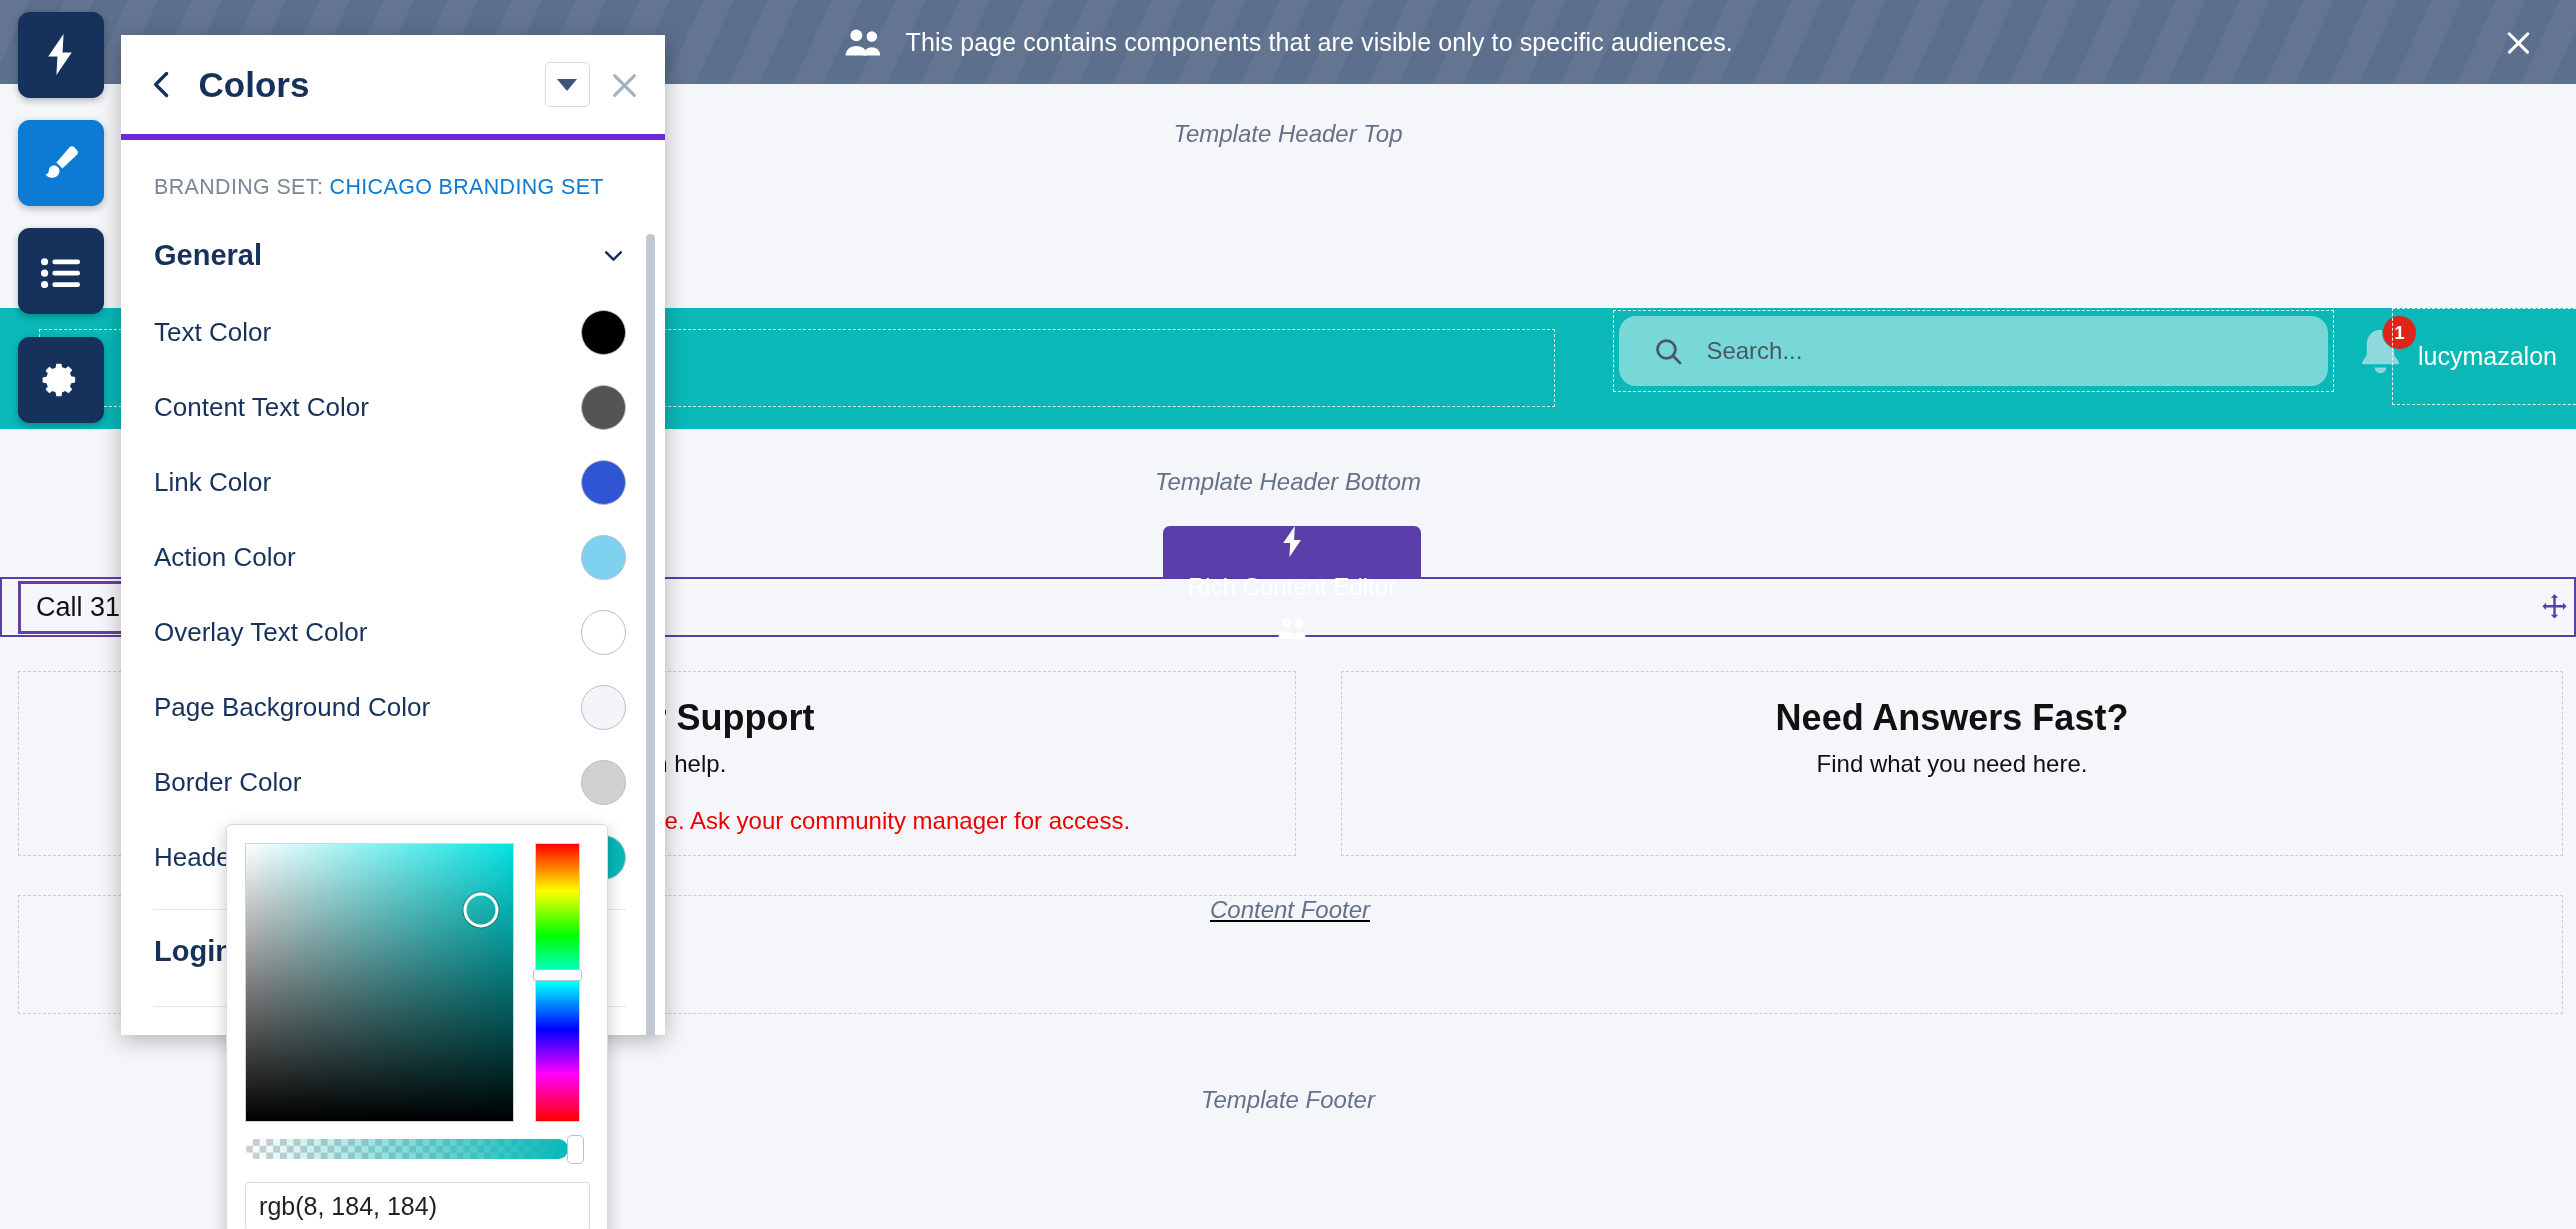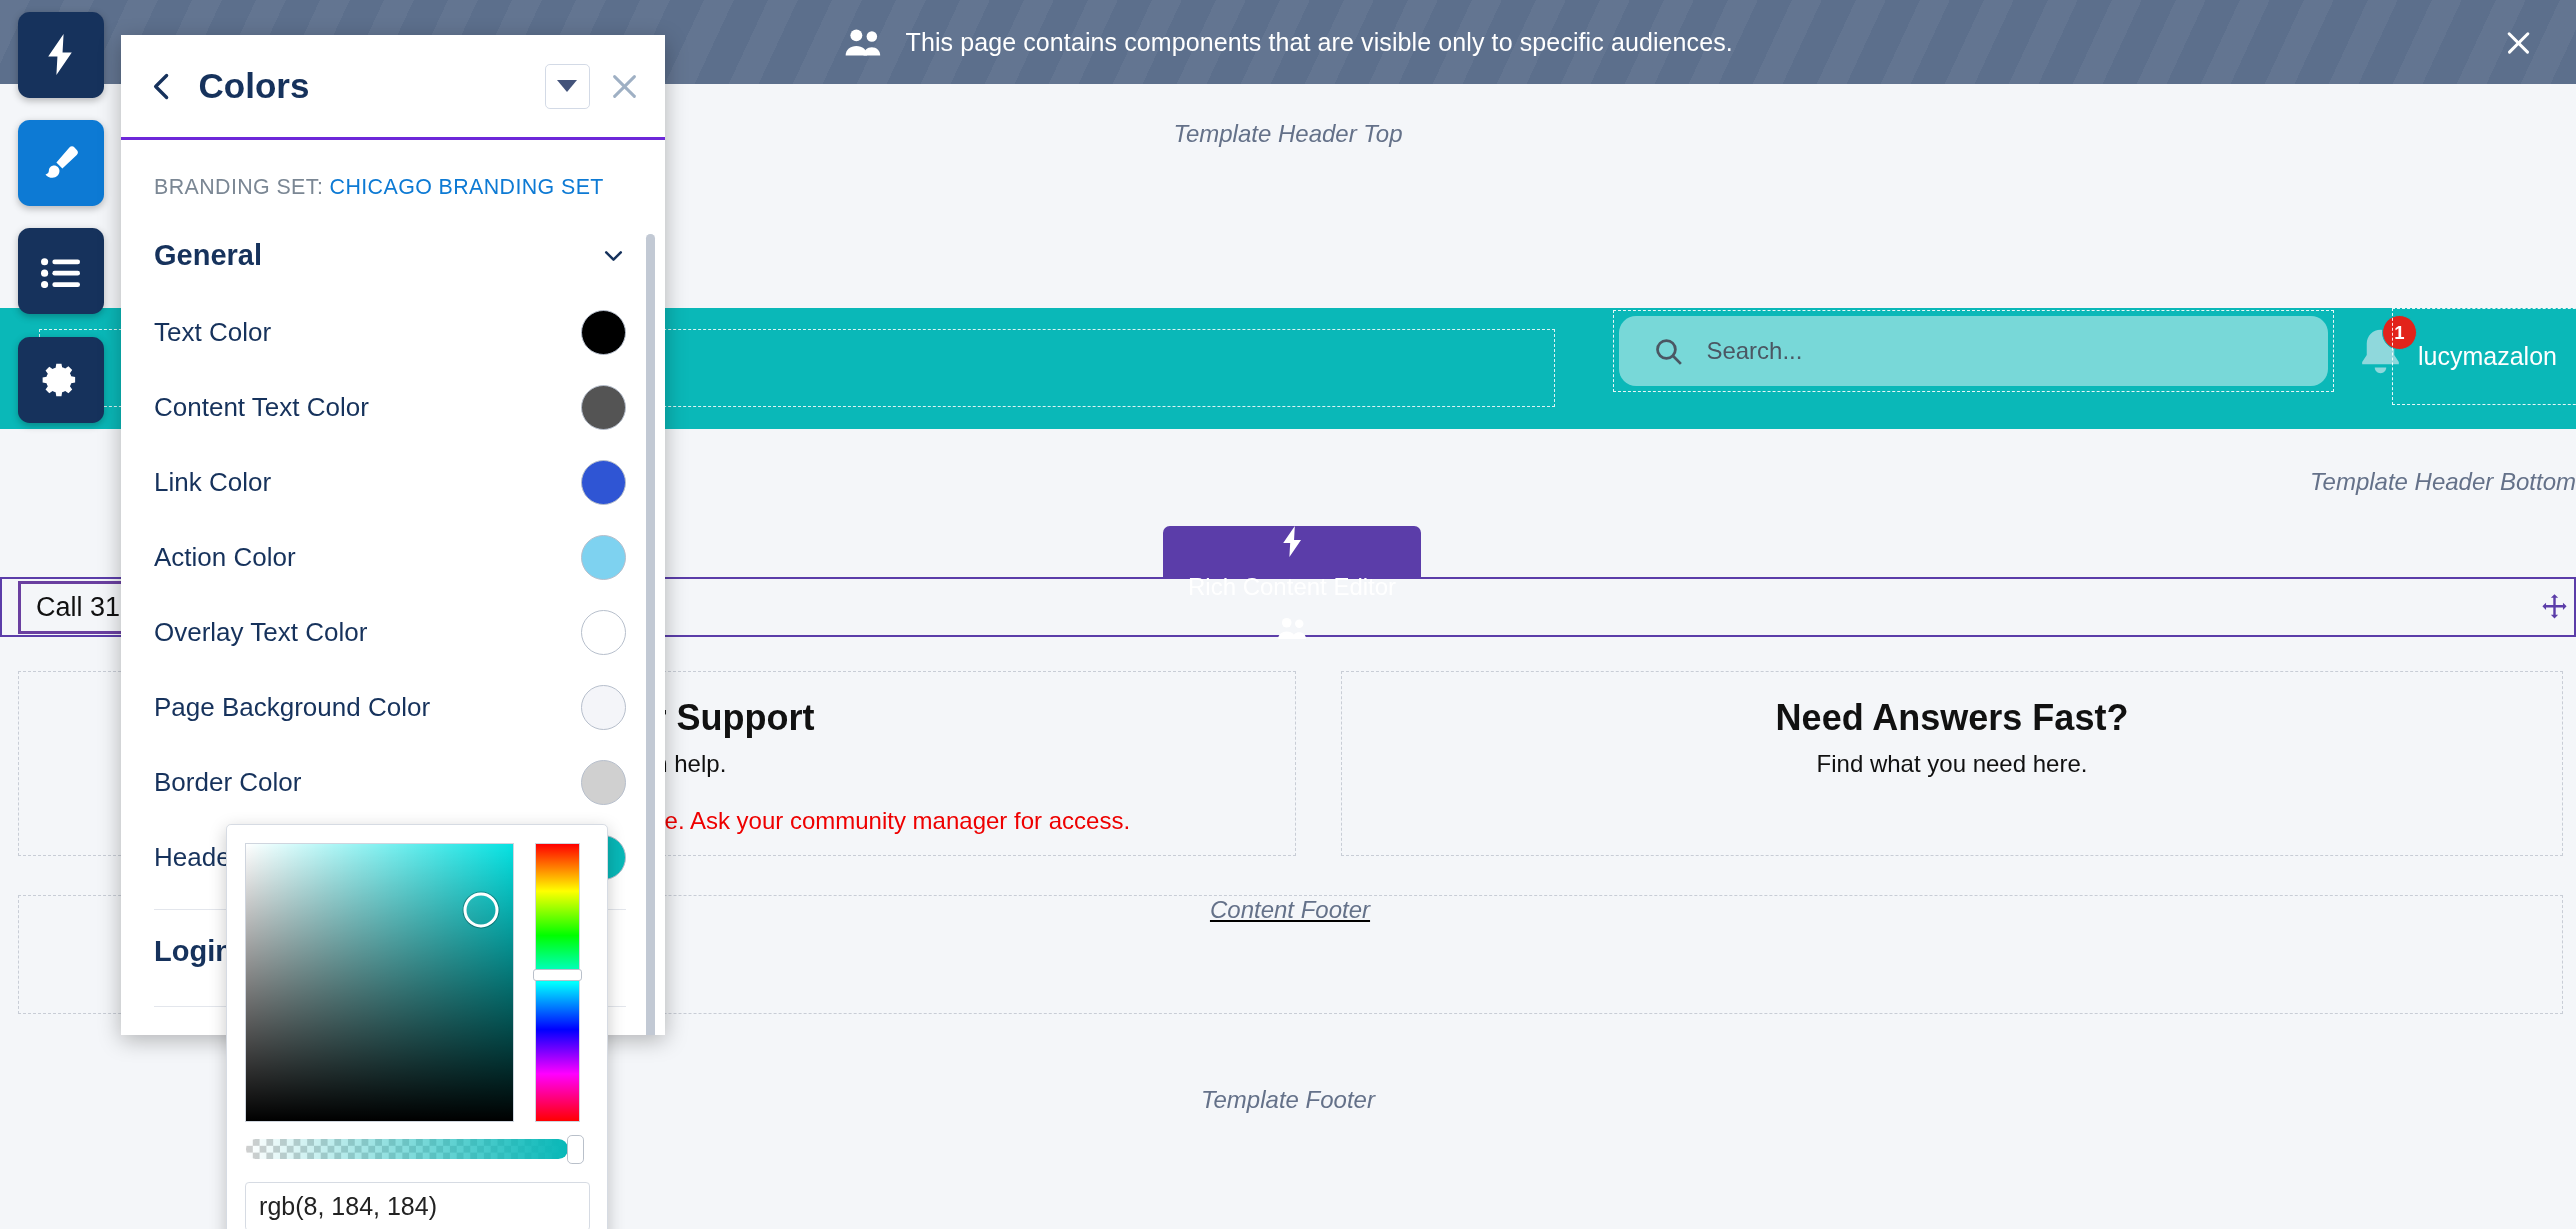--- a/index.html
+++ b/index.html
@@ -65,21 +65,21 @@
     position: absolute; right: -3.9px; top: -9.7px; width: 35px; height: 35px; border-radius: 50%;
     background: #e2231a; color: #fff; font-size: 18.5px; font-weight: bold;
     display: flex; align-items: center; justify-content: center; border: 1.9px solid #0ab8b8;
   }
   .user-slot {
     position: absolute; left: 2392px; top: 222px; width: 224px; height: 97px;
     border: 1.9px dashed rgba(255,255,255,.9); display: flex; align-items: center; padding-left: 25px;
   }
   .user-name { color: #fff; font-size: 25px; white-space: nowrap; }
   .tmpl-header-bottom { position: absolute; top: 370px; left: 0; width: 2576px; height: 51px;
-    display: flex; align-items: center; justify-content: flex-end; }
+    display: flex; align-items: center; justify-content: center; }
 
   
   .rce-badge {
     position: absolute; left: 1163px; top: 440px; height: 53px; background: #5b3da9;
     border-radius: 6.8px 6.8px 0 0; display: flex; align-items: center; gap: 15.6px;
     padding: 0 25px; color: #fff; font-size: 24px; z-index: 6; flex-direction: column;
   }
   .rce-region {
     position: absolute; left: 0px; top: 491px; width: 2576px; height: 60px;
     border: 2.9px solid #5b3da9; z-index: 5;
@@ -128,21 +128,21 @@
   .rail-btn.active { background: #0d7ad4; }
 
   
   .panel {
     position: absolute; left: 121px; top: 35px; width: 544px; height: 1000px;
     background: #fff; box-shadow: 0 5.8px 21.4px rgba(0,0,0,.28); z-index: 40;
     display: flex; flex-direction: column;
   }
   .panel-head {
     height: 105px; display: flex; align-items: center; padding: 0 25px; flex: none;
-    border-bottom: 3px solid #6d28d9;
+    border-bottom: 6px solid #6d28d9;
   }
   .back-chevron { width: 33px; height: 33px; color: #16325c; cursor: pointer; margin-right: 19.5px; }
   .panel-title { font-size: 35px; font-weight: bold; color: #16325c; flex: 1; }
   .panel-menu-btn {
     width: 45px; height: 45px; border: 1.5px solid #d3dae6; border-radius: 4.9px;
     display: flex; align-items: center; justify-content: center; cursor: pointer; margin-right: 19.5px;
   }
   .caret-down { width: 0; height: 0; border-left: 10.7px solid transparent; border-right: 10.7px solid transparent; border-top: 12.7px solid #43537a; }
   .panel-close { width: 31px; height: 31px; position: relative; cursor: pointer; }
   .panel-close::before, .panel-close::after {

